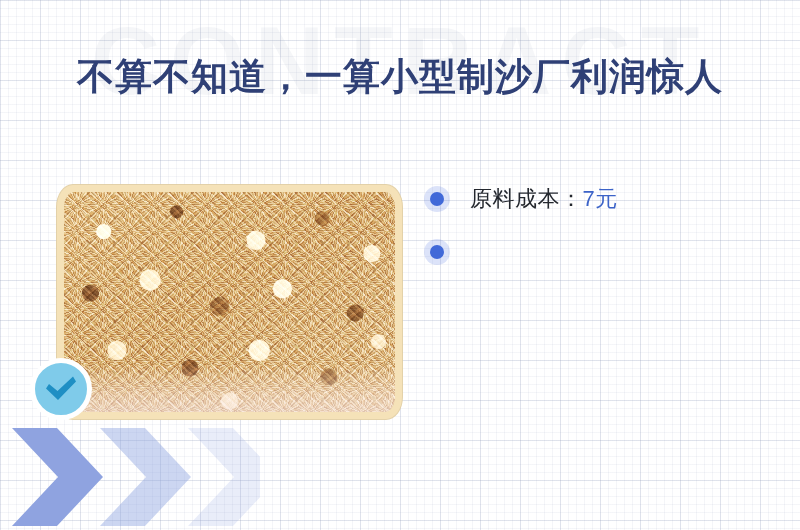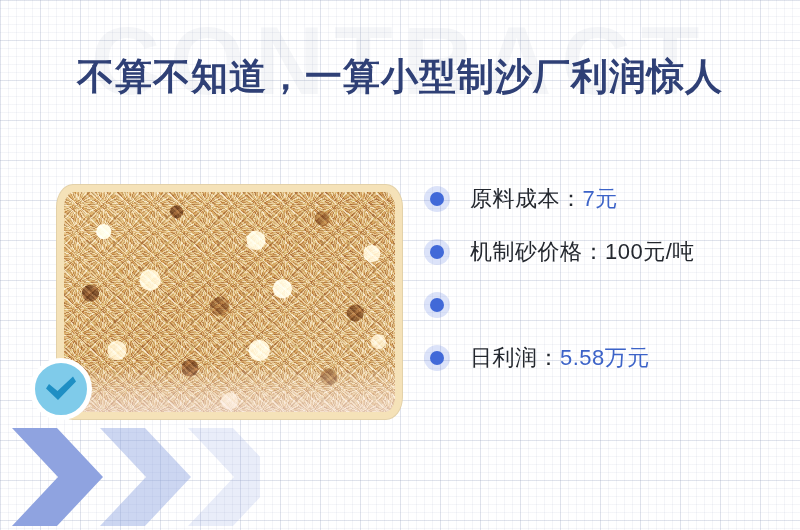--- a/index.html
+++ b/index.html
@@ -257,30 +257,22 @@
     <path d="M188 4 L233 4 L279 53 L233 102 L188 102 L234 53 Z" fill="#8fa3e0" opacity="0.2"></path>
   </svg>
 
   <div id="bullet-list">
 
     <div class="bullet-row">
       <span class="bullet-dot"></span>
       <span class="bullet-text"><span>原料成本：</span><span class="hl">7元</span></span>
     </div>
 
-    <div class="bullet-row">
-      <span class="bullet-dot"></span>
-      <span class="bullet-text"><span>机制砂价格：</span><span>100元/吨</span></span>
-    </div>
 
     <div class="bullet-row">
       <span class="bullet-dot"></span>
     </div>
 
 
-    <div class="bullet-row">
-      <span class="bullet-dot"></span>
-      <span class="bullet-text"><span>日利润：</span><span class="hl">5.58万元</span></span>
-    </div>
 
   </div>
 
 </div>
 
 </body></html>

